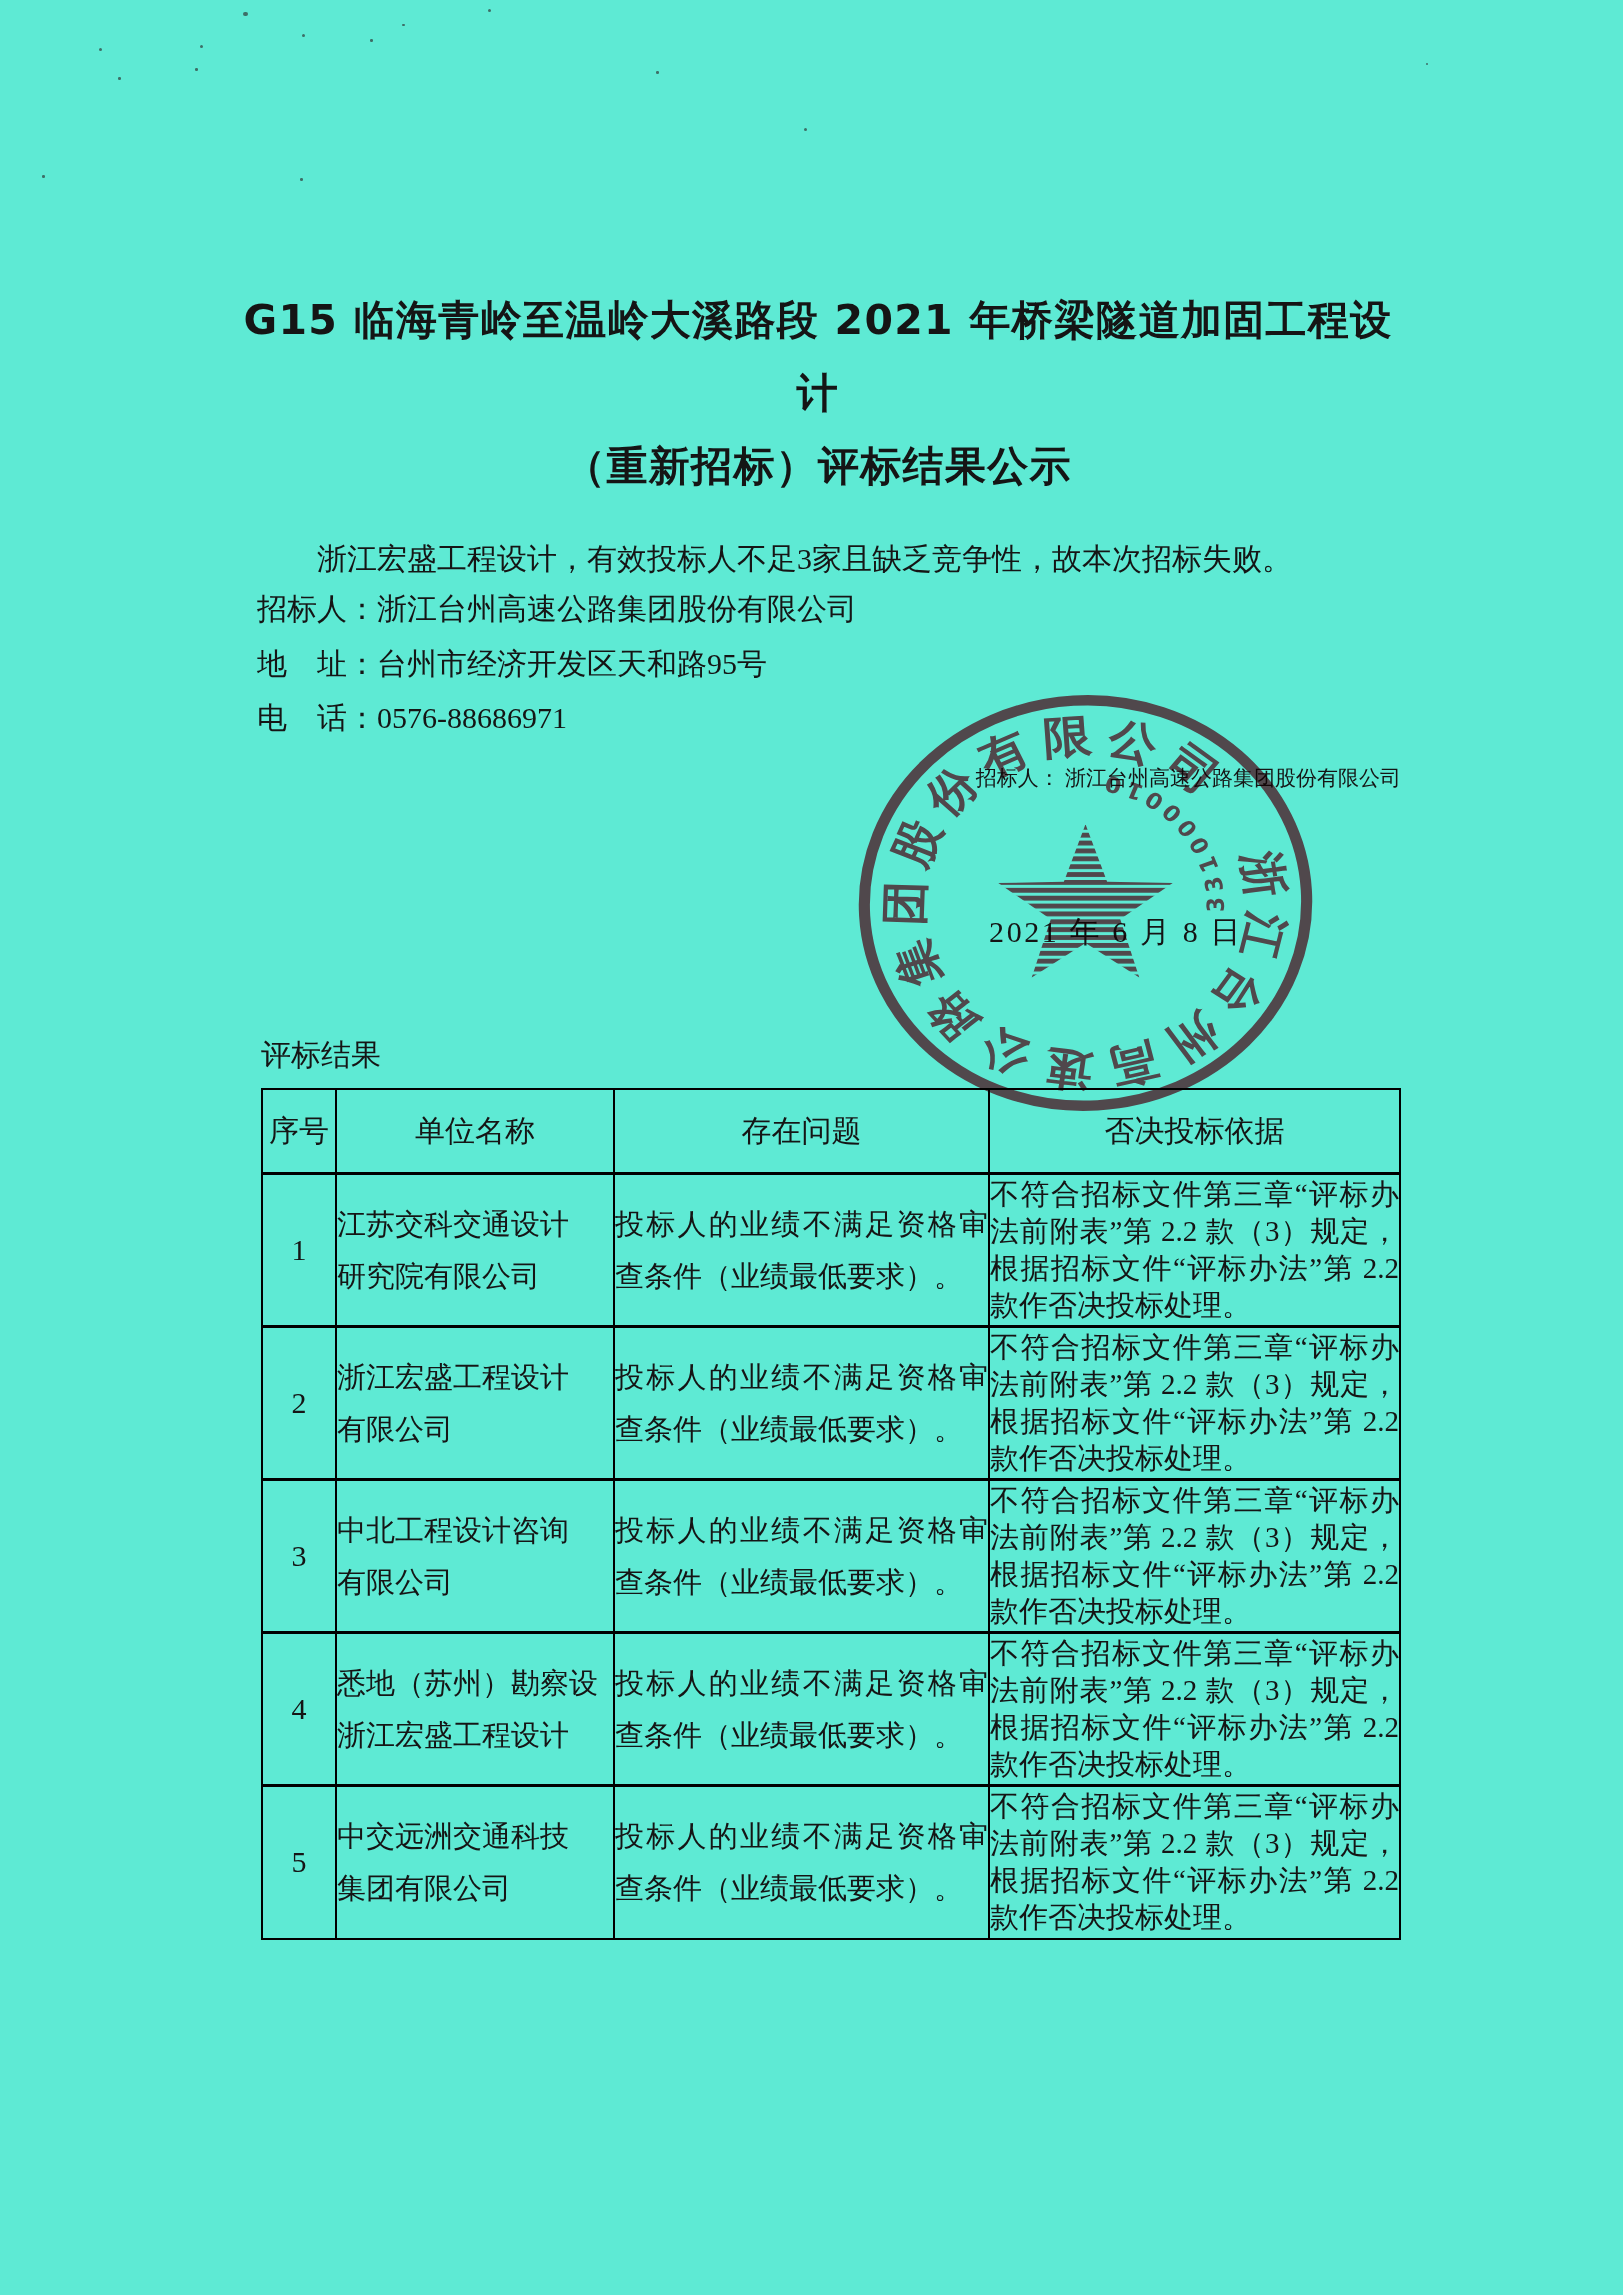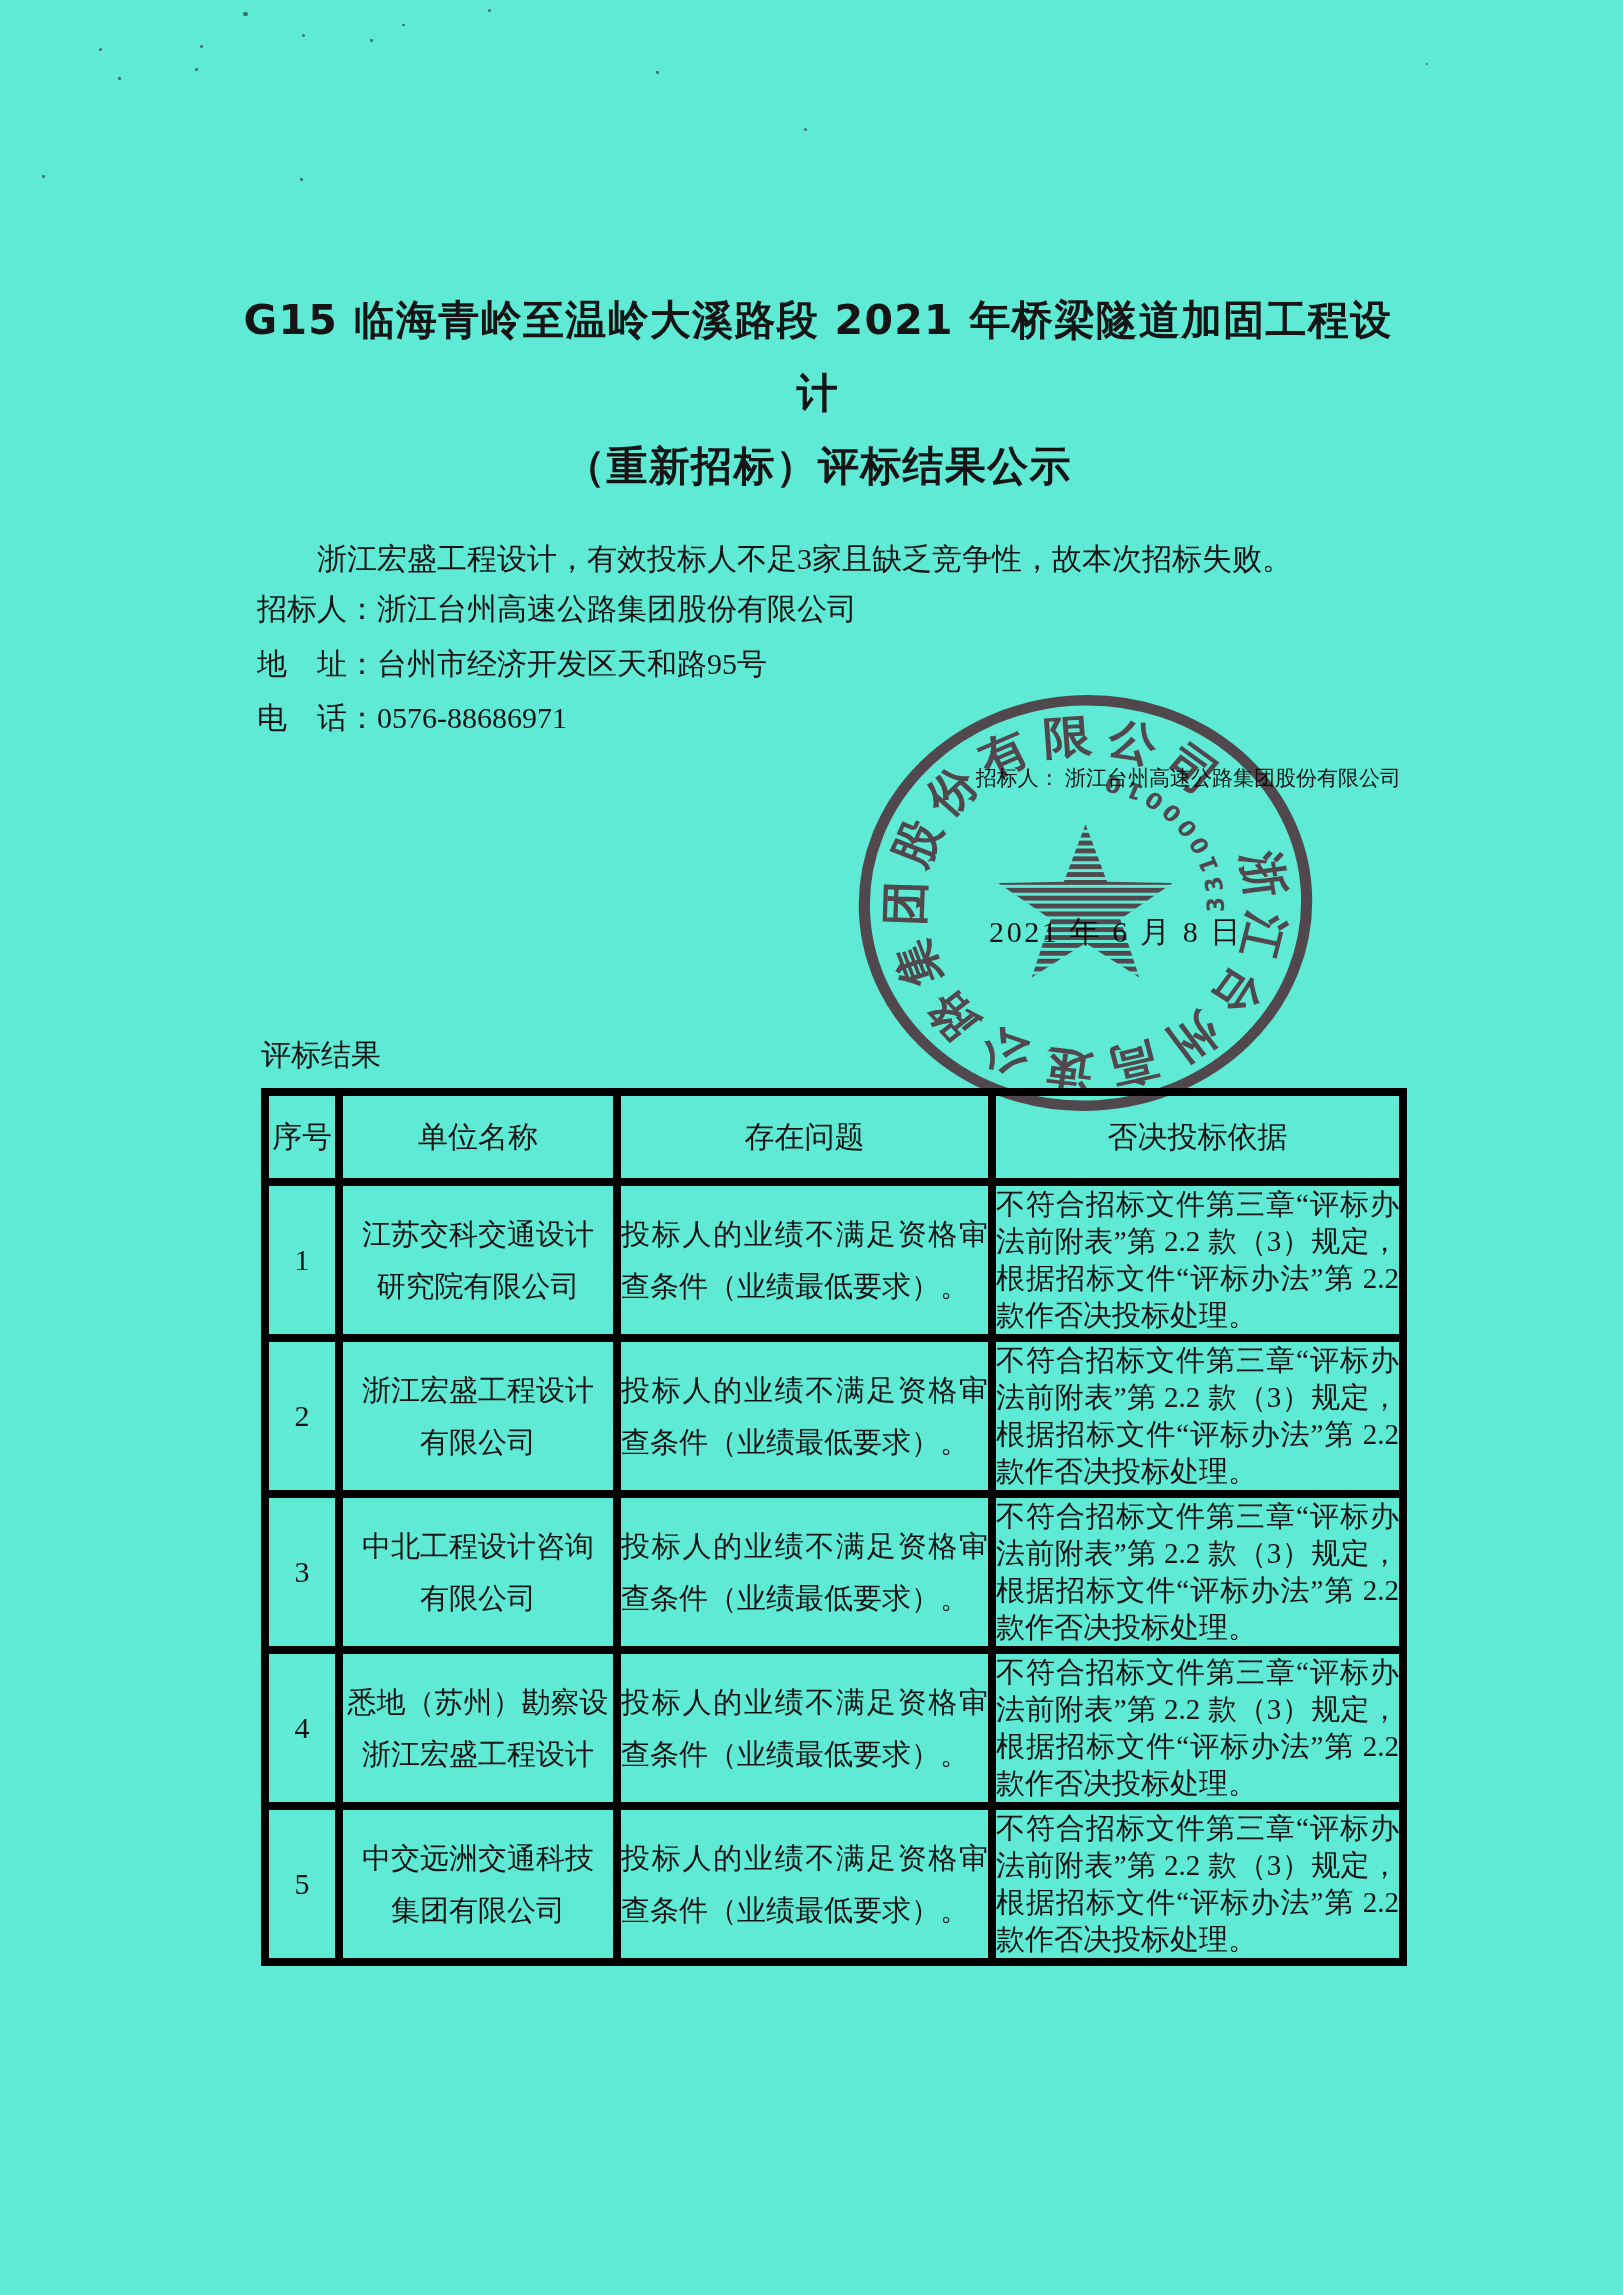--- a/index.html
+++ b/index.html
@@ -47,31 +47,31 @@
   table.results{
     position:absolute; top:1088px; left:261px; width:1138px; height:850px;
     border-collapse:collapse; table-layout:fixed;
     font-size:29px;
   }
   table.results col.c-no{width:74px;}
   table.results col.c-company{width:278px;}
   table.results col.c-problem{width:375px;}
   table.results col.c-basis{width:411px;}
   table.results th, table.results td{
-    border:8px solid #000000; vertical-align:middle; padding:0;
+    border:2px solid #000000; vertical-align:middle; padding:0;
   }
   table.results{border:2.6px solid #1f1f1f;}
   table.results tbody td{border-top-width:3.9px;}
   table.results th{
     height:82px; font-weight:normal; font-size:30px; text-align:center;
   }
   table.results tbody tr{height:153px;}
   td.cell-no{text-align:center; font-size:30px;}
   td.cell-company{
-    text-align:center; white-space:pre-line; line-height:52px; padding:0 11.8px;
+    white-space:pre-line; line-height:52px; padding:0 11.8px;
   }
   td.cell-problem{
     text-align:justify; line-height:52px; padding:0 11.8px;
   }
   td.cell-basis{
     text-align:justify; line-height:37px; padding:2.6px 9.2px;
   }
   .speck{position:absolute; background:#2c2c2c; border-radius:50%; opacity:.65;}
 </style>
 </head>

